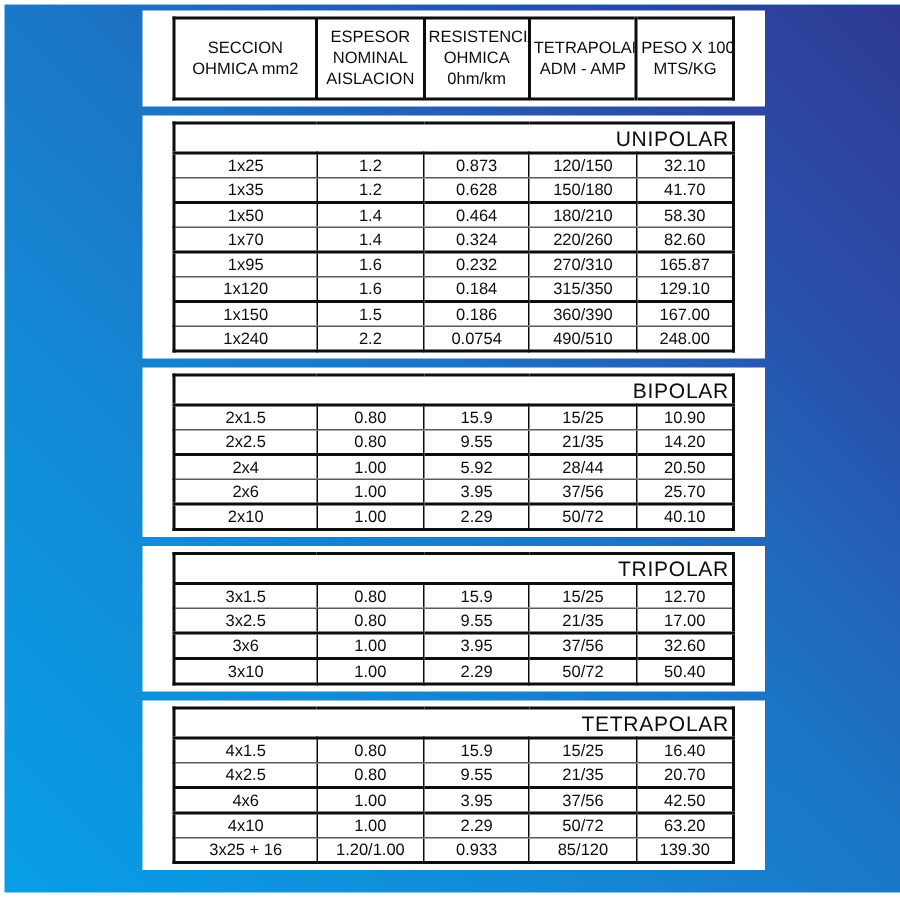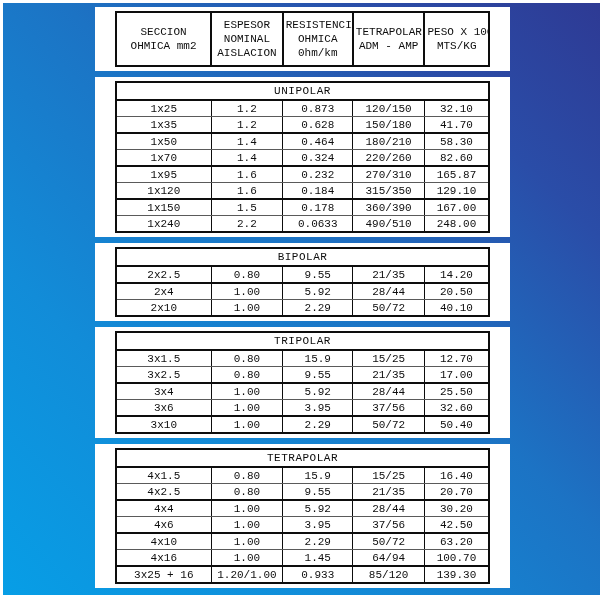--- a/index.html
+++ b/index.html
@@ -19,21 +19,20 @@
   }
   .stack{
     position:absolute;
     left:92px;top:4px;width:415px;
     display:flex;flex-direction:column;gap:6px;
   }
   .block{
     background:#ffffff;
     padding:4px 20px;
     box-sizing:border-box;
-    font-family:Liberation Mono, monospace;
   }
   table{
     width:100%;
     border-collapse:collapse;
     table-layout:fixed;
     border:2px solid #0d0d0d;
   }
   td,th{
     text-align:center;
     vertical-align:middle;
@@ -46,24 +45,25 @@
   .hdr td{
     height:50px;
     font-size:11px;
     line-height:14px;
     border-left:2px solid #0d0d0d;
   }
   .hdr td:first-child{border-left:none;}
   
   .sec th{
     height:14px;
-    font-size:11px;
+    font-size:14px;
     font-weight:normal;
     letter-spacing:.5px;
     border-bottom:2px solid #0d0d0d;
+    text-align:right;
   }
   .sec td{
     height:13px;
     font-size:11px;
     border-left:1.5px solid #0d0d0d;
     border-bottom:1px solid #5a5a5a;
   }
   .sec td:first-child{border-left:none;}
   .sec tr.thick td{border-bottom:2px solid #0d0d0d;text-align:center;}
   .sec tr:last-child td{border-bottom:none;}
@@ -162,60 +162,74 @@
             <tr class="thick">
               <td>1x120</td>
               <td>1.6</td>
               <td>0.184</td>
               <td>315/350</td>
               <td>129.10</td>
             </tr>
             <tr>
               <td>1x150</td>
               <td>1.5</td>
-              <td>0.178</td>
+              <td>0.186</td>
               <td>360/390</td>
               <td>167.00</td>
             </tr>
             <tr class="thick">
               <td>1x240</td>
               <td>2.2</td>
-              <td>0.0633</td>
+              <td>0.0754</td>
               <td>490/510</td>
               <td>248.00</td>
             </tr>
           </tbody>
         </table>
       </div>
       <div class="block">
         <table class="sec">
           <colgroup>
             <col style="width: 25.5%;">
             <col style="width: 19.2%;">
             <col style="width: 18.8%;">
             <col style="width: 19.2%;">
             <col style="width: 17.3%;">
           </colgroup>
           <tbody>
             <tr>
               <th colspan="5">BIPOLAR</th>
             </tr>
+            <tr>
+              <td>2x1.5</td>
+              <td>0.80</td>
+              <td>15.9</td>
+              <td>15/25</td>
+              <td>10.90</td>
+            </tr>
             <tr class="thick">
               <td>2x2.5</td>
               <td>0.80</td>
               <td>9.55</td>
               <td>21/35</td>
               <td>14.20</td>
             </tr>
             <tr>
               <td>2x4</td>
               <td>1.00</td>
               <td>5.92</td>
               <td>28/44</td>
               <td>20.50</td>
+            </tr>
+            <tr class="thick">
+              <td>2x6</td>
+              <td>1.00</td>
+              <td>3.95</td>
+              <td>37/56</td>
+              <td>25.70</td>
             </tr>
             <tr>
               <td>2x10</td>
               <td>1.00</td>
               <td>2.29</td>
               <td>50/72</td>
               <td>40.10</td>
             </tr>
           </tbody>
         </table>
@@ -240,27 +254,20 @@
               <td>15/25</td>
               <td>12.70</td>
             </tr>
             <tr class="thick">
               <td>3x2.5</td>
               <td>0.80</td>
               <td>9.55</td>
               <td>21/35</td>
               <td>17.00</td>
             </tr>
-            <tr>
-              <td>3x4</td>
-              <td>1.00</td>
-              <td>5.92</td>
-              <td>28/44</td>
-              <td>25.50</td>
-            </tr>
             <tr class="thick">
               <td>3x6</td>
               <td>1.00</td>
               <td>3.95</td>
               <td>37/56</td>
               <td>32.60</td>
             </tr>
             <tr>
               <td>3x10</td>
               <td>1.00</td>
@@ -291,47 +298,33 @@
               <td>15/25</td>
               <td>16.40</td>
             </tr>
             <tr class="thick">
               <td>4x2.5</td>
               <td>0.80</td>
               <td>9.55</td>
               <td>21/35</td>
               <td>20.70</td>
             </tr>
-            <tr>
-              <td>4x4</td>
-              <td>1.00</td>
-              <td>5.92</td>
-              <td>28/44</td>
-              <td>30.20</td>
-            </tr>
             <tr class="thick">
               <td>4x6</td>
               <td>1.00</td>
               <td>3.95</td>
               <td>37/56</td>
               <td>42.50</td>
             </tr>
             <tr>
               <td>4x10</td>
               <td>1.00</td>
               <td>2.29</td>
               <td>50/72</td>
               <td>63.20</td>
-            </tr>
-            <tr class="thick">
-              <td>4x16</td>
-              <td>1.00</td>
-              <td>1.45</td>
-              <td>64/94</td>
-              <td>100.70</td>
             </tr>
             <tr>
               <td>3x25 + 16</td>
               <td>1.20/1.00</td>
               <td>0.933</td>
               <td>85/120</td>
               <td>139.30</td>
             </tr>
           </tbody>
         </table>

